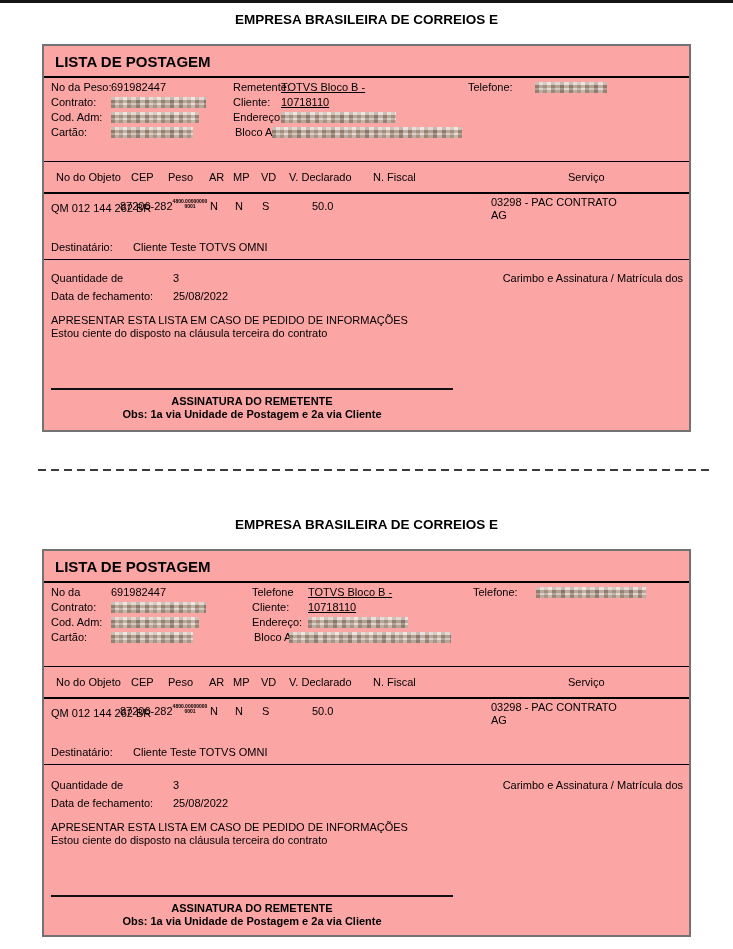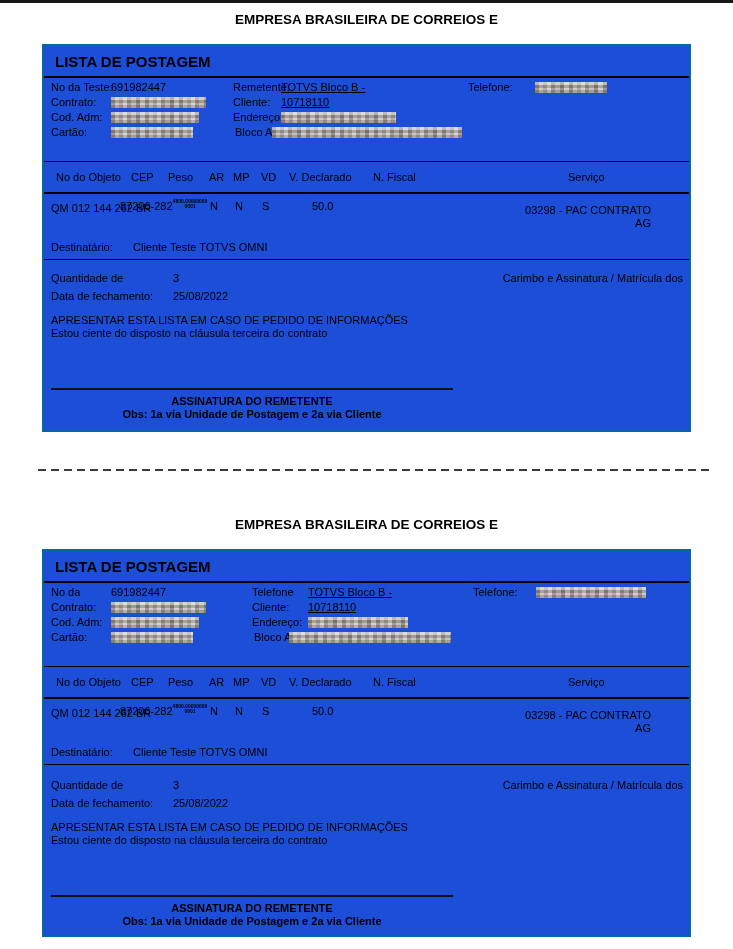--- a/index.html
+++ b/index.html
@@ -7,21 +7,21 @@
     width:733px; height:949px; background:#ffffff; position:relative;
     font-family:"Liberation Sans", sans-serif; color:#000;
     -webkit-font-smoothing:antialiased; overflow:hidden;
   }
   .topbar { position:absolute; top:0; left:0; width:733px; height:3px; background:#161616; }
   .ptitle { position:absolute; left:0; width:733px; text-align:center;
             font-size:13.5px; font-weight:bold; white-space:nowrap; }
   .ptitle1 { top:12px; } .ptitle2 { top:517px; }
 
   .doc { position:absolute; left:42px; width:645px; height:384px;
-         border:2px solid #0369a1; background:#1d4ed8; }
+         border:2px solid #737373; background:#fca5a5; }
   .doc1 { top:44px; } .doc2 { top:549px; }
 
   .dtitle { position:relative; height:30px; border-bottom:2px solid #000; }
   .dtitle span { position:absolute; left:11px; top:7px; font-size:15px; font-weight:bold; }
 
   .info  { position:relative; height:83px; font-size:11px; }
   .thead { position:relative; height:30px; border-top:1px solid #000; border-bottom:2px solid #000; font-size:11px; }
   .tbody { position:relative; height:65px; border-bottom:1px solid #000; font-size:11px; }
   .foot  { position:relative; height:170px; font-size:11px; }
 
@@ -44,42 +44,42 @@
 
   .doc2 .mid-label { left:208px; } .doc2 .mid-value { left:264px; }
   .doc2 .bloco-lbl { left:210px; } .doc2 .tel-label { left:429px; }
   .doc2 .redact-end   { left:264px; width:100px; }
   .doc2 .redact-bloco { left:245px; width:162px; }
   .doc2 .redact-tel   { left:492px; width:110px; }
 
   .objeto { left:7px; top:8px; font-size:11px; }
   .peso { left:121px; top:5px; width:50px; font-size:5px; line-height:5px;
           font-weight:bold; text-align:center; white-space:nowrap; }
-  .servico { left:447px; top:10px; width:160px; text-align:right; white-space:normal; line-height:13px; }
+  .servico { left:447px; top:2px; width:160px; text-align:left; white-space:normal; line-height:13px; }
 
   .sigline { position:absolute; top:128px; left:7px; width:402px; height:0; border-top:2px solid #111; }
   .sigtext { position:absolute; left:7px; width:402px; text-align:center; font-weight:bold; white-space:nowrap; }
 
   .dash { position:absolute; top:469px; left:38px; width:674px; height:2px;
           background:repeating-linear-gradient(90deg,#3c3c3c 0 8px, transparent 8px 13px); }
 </style>
 </head>
 <body>
 
 <div class="topbar"></div>
 
 <div class="ptitle ptitle1">EMPRESA BRASILEIRA DE CORREIOS E</div>
 
 <div class="doc doc1">
   <div class="dtitle">
     <span>LISTA DE POSTAGEM</span>
   </div>
 
   <div class="info">
-    <span class="a" style="left:7px;top:3px;">No da Teste:</span>
+    <span class="a" style="left:7px;top:3px;">No da Peso:</span>
     <span class="a" style="left:67px;top:3px;">691982447</span>
     <span class="a" style="left:7px;top:18px;">Contrato:</span>
     <span class="redact redact-contrato"></span>
     <span class="a" style="left:7px;top:33px;">Cod. Adm:</span>
     <span class="redact redact-codadm"></span>
     <span class="a" style="left:7px;top:48px;">Cartão:</span>
     <span class="redact redact-cartao"></span>
 
     <span class="a mid-label" style="top:3px;">Remetente:</span>
     <span class="a mid-value" style="top:3px;">TOTVS Bloco B -</span>

